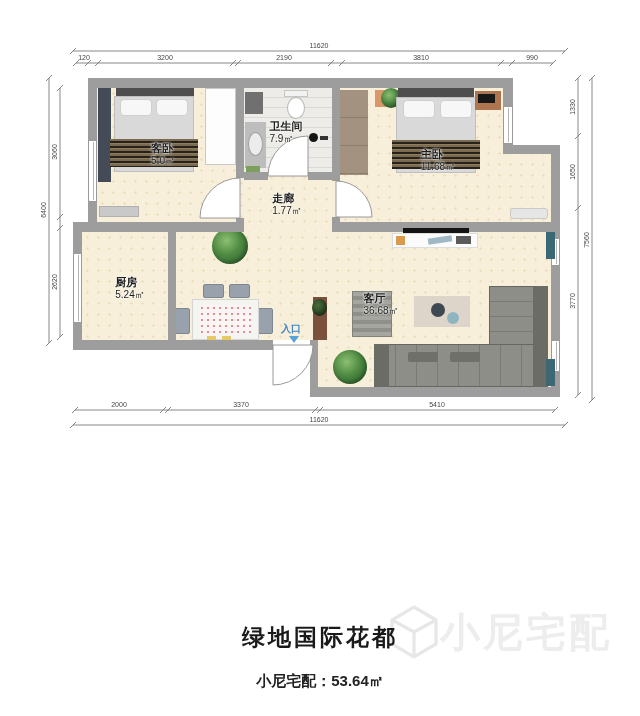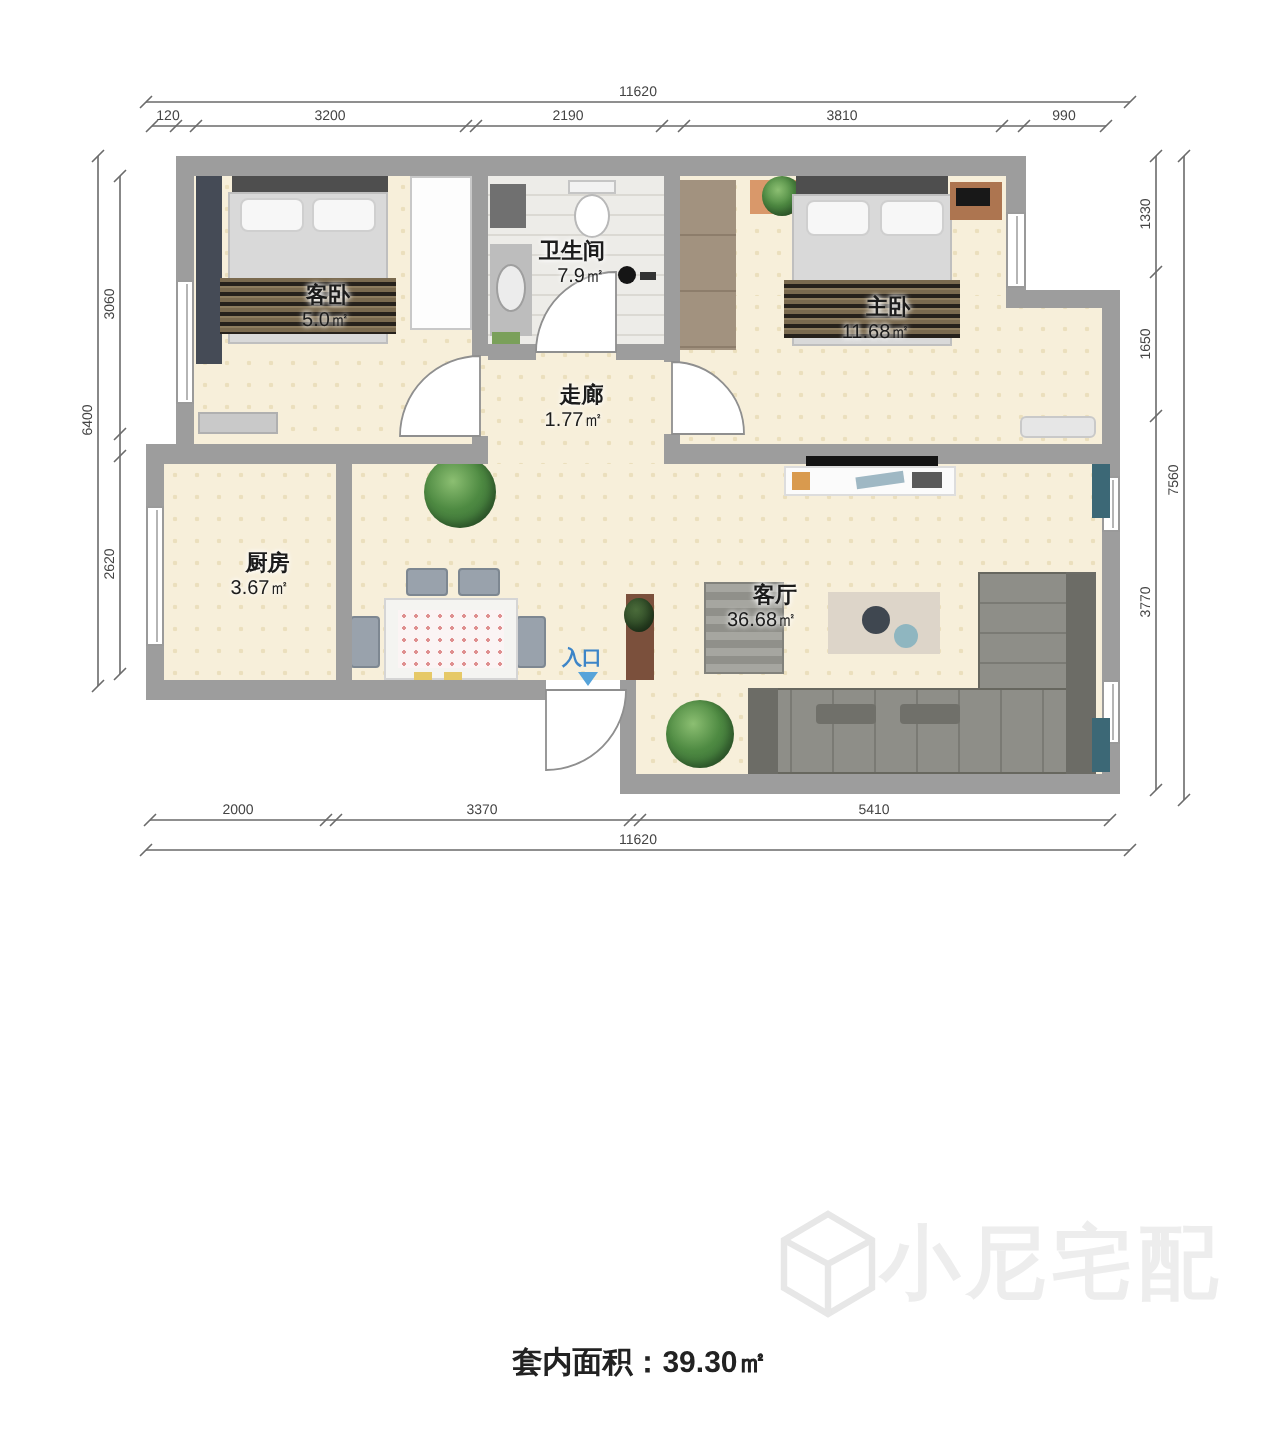--- a/index.html
+++ b/index.html
@@ -14,21 +14,21 @@
   .winv::after{content:"";position:absolute;left:50%;top:1px;bottom:1px;border-left:1px solid #b5b5b5;}
   .fur{position:absolute;z-index:2;}
   .headboard{background:#4e4e4e;}
   .bedbody{background:#d9d9d9;border:1px solid #bfbfbf;box-sizing:border-box;}
   .pillow{background:#f7f7f7;border:1px solid #cfcfcf;border-radius:4px;box-sizing:border-box;}
   .blanket{background:repeating-linear-gradient(180deg,#7a6a4f 0 2px,#26211b 2px 4px,#8d7c5e 4px 5px);}
   .plant{position:absolute;border-radius:50%;z-index:2;
          background:radial-gradient(circle at 40% 35%,#8cbf72 0%,#4e8a42 45%,#2f6230 100%);
          box-shadow:inset -2px -2px 4px rgba(0,0,0,.3);}
   .chair{background:#99a2ac;border:1px solid #7d8791;box-sizing:border-box;border-radius:2px;}
-  .rlabel{position:absolute;z-index:7;text-align:right;transform:translateX(-50%);
+  .rlabel{position:absolute;z-index:7;text-align:left;transform:translateX(-50%);
           color:#1c1c1c;text-shadow:0 0 3px #fff,0 0 2px #fff;white-space:nowrap;line-height:1.15;}
   .rname{font-size:11px;font-weight:bold;}
   .rarea{font-size:10px;}
   .sofastripeH{background:repeating-linear-gradient(90deg,#8e8e88 0 20px,#7a7a74 20px 21px);border:1px solid #67675f;box-sizing:border-box;}
   .sofastripeV{background:repeating-linear-gradient(180deg,#8e8e88 0 14px,#7a7a74 14px 15px);border:1px solid #67675f;box-sizing:border-box;}
   #entry-label{position:absolute;left:281px;top:322px;z-index:7;color:#3d85c8;font-size:10px;font-weight:bold;}
   #entry-arrow{position:absolute;left:289px;top:336px;z-index:7;width:0;height:0;
                border-left:5px solid transparent;border-right:5px solid transparent;border-top:7px solid #56a3d9;}
   #title-block{position:absolute;left:0;top:622px;width:100%;text-align:center;z-index:8;}
   #plan-title{font-size:23px;font-weight:bold;letter-spacing:3px;color:#1a1a1a;}
@@ -153,21 +153,21 @@
   <div class="rlabel" style="left:287px;top:192px;">
     <div class="rname">走廊</div>
     <div class="rarea">1.77㎡</div>
   </div>
   <div class="rlabel" style="left:438px;top:148px;">
     <div class="rname">主卧</div>
     <div class="rarea">11.68㎡</div>
   </div>
   <div class="rlabel" style="left:130px;top:276px;">
     <div class="rname">厨房</div>
-    <div class="rarea">3.67㎡</div>
+    <div class="rarea">5.24㎡</div>
   </div>
   <div class="rlabel" style="left:381px;top:292px;">
     <div class="rname">客厅</div>
     <div class="rarea">36.68㎡</div>
   </div>
 
   <svg width="640" height="440" viewBox="0 0 640 440" style="position:absolute;left:0;top:0;z-index:6;pointer-events:none;">
     <g fill="#fff" stroke="#8f8f8f" stroke-width="0.9">
       <path d="M240,218L200,218A40,40 0 0 1 240,178Z"></path>
       <path d="M308,176L268,176A40,40 0 0 1 308,136Z"></path>
@@ -202,17 +202,20 @@
   <div id="watermark">
     <svg width="52" height="56" viewBox="0 0 52 56">
       <g fill="none" stroke="#e7e7e7" stroke-width="3.2">
         <polygon points="26,3 48,16 48,40 26,53 4,40 4,16"></polygon>
         <path d="M26,28L4,16 M26,28L48,16 M26,28L26,53"></path>
       </g>
     </svg>
     <span id="watermark-text">小尼宅配</span>
   </div>
 
+  <div id="title-block">
+    <span id="plan-title">绿地国际花都</span>
+  </div>
   <div id="area-caption">
-    <span>套内面积：</span><span>39.30㎡</span>
+    <span>小尼宅配：</span><span>53.64㎡</span>
   </div>
 
 </div>
 
 </body></html>

